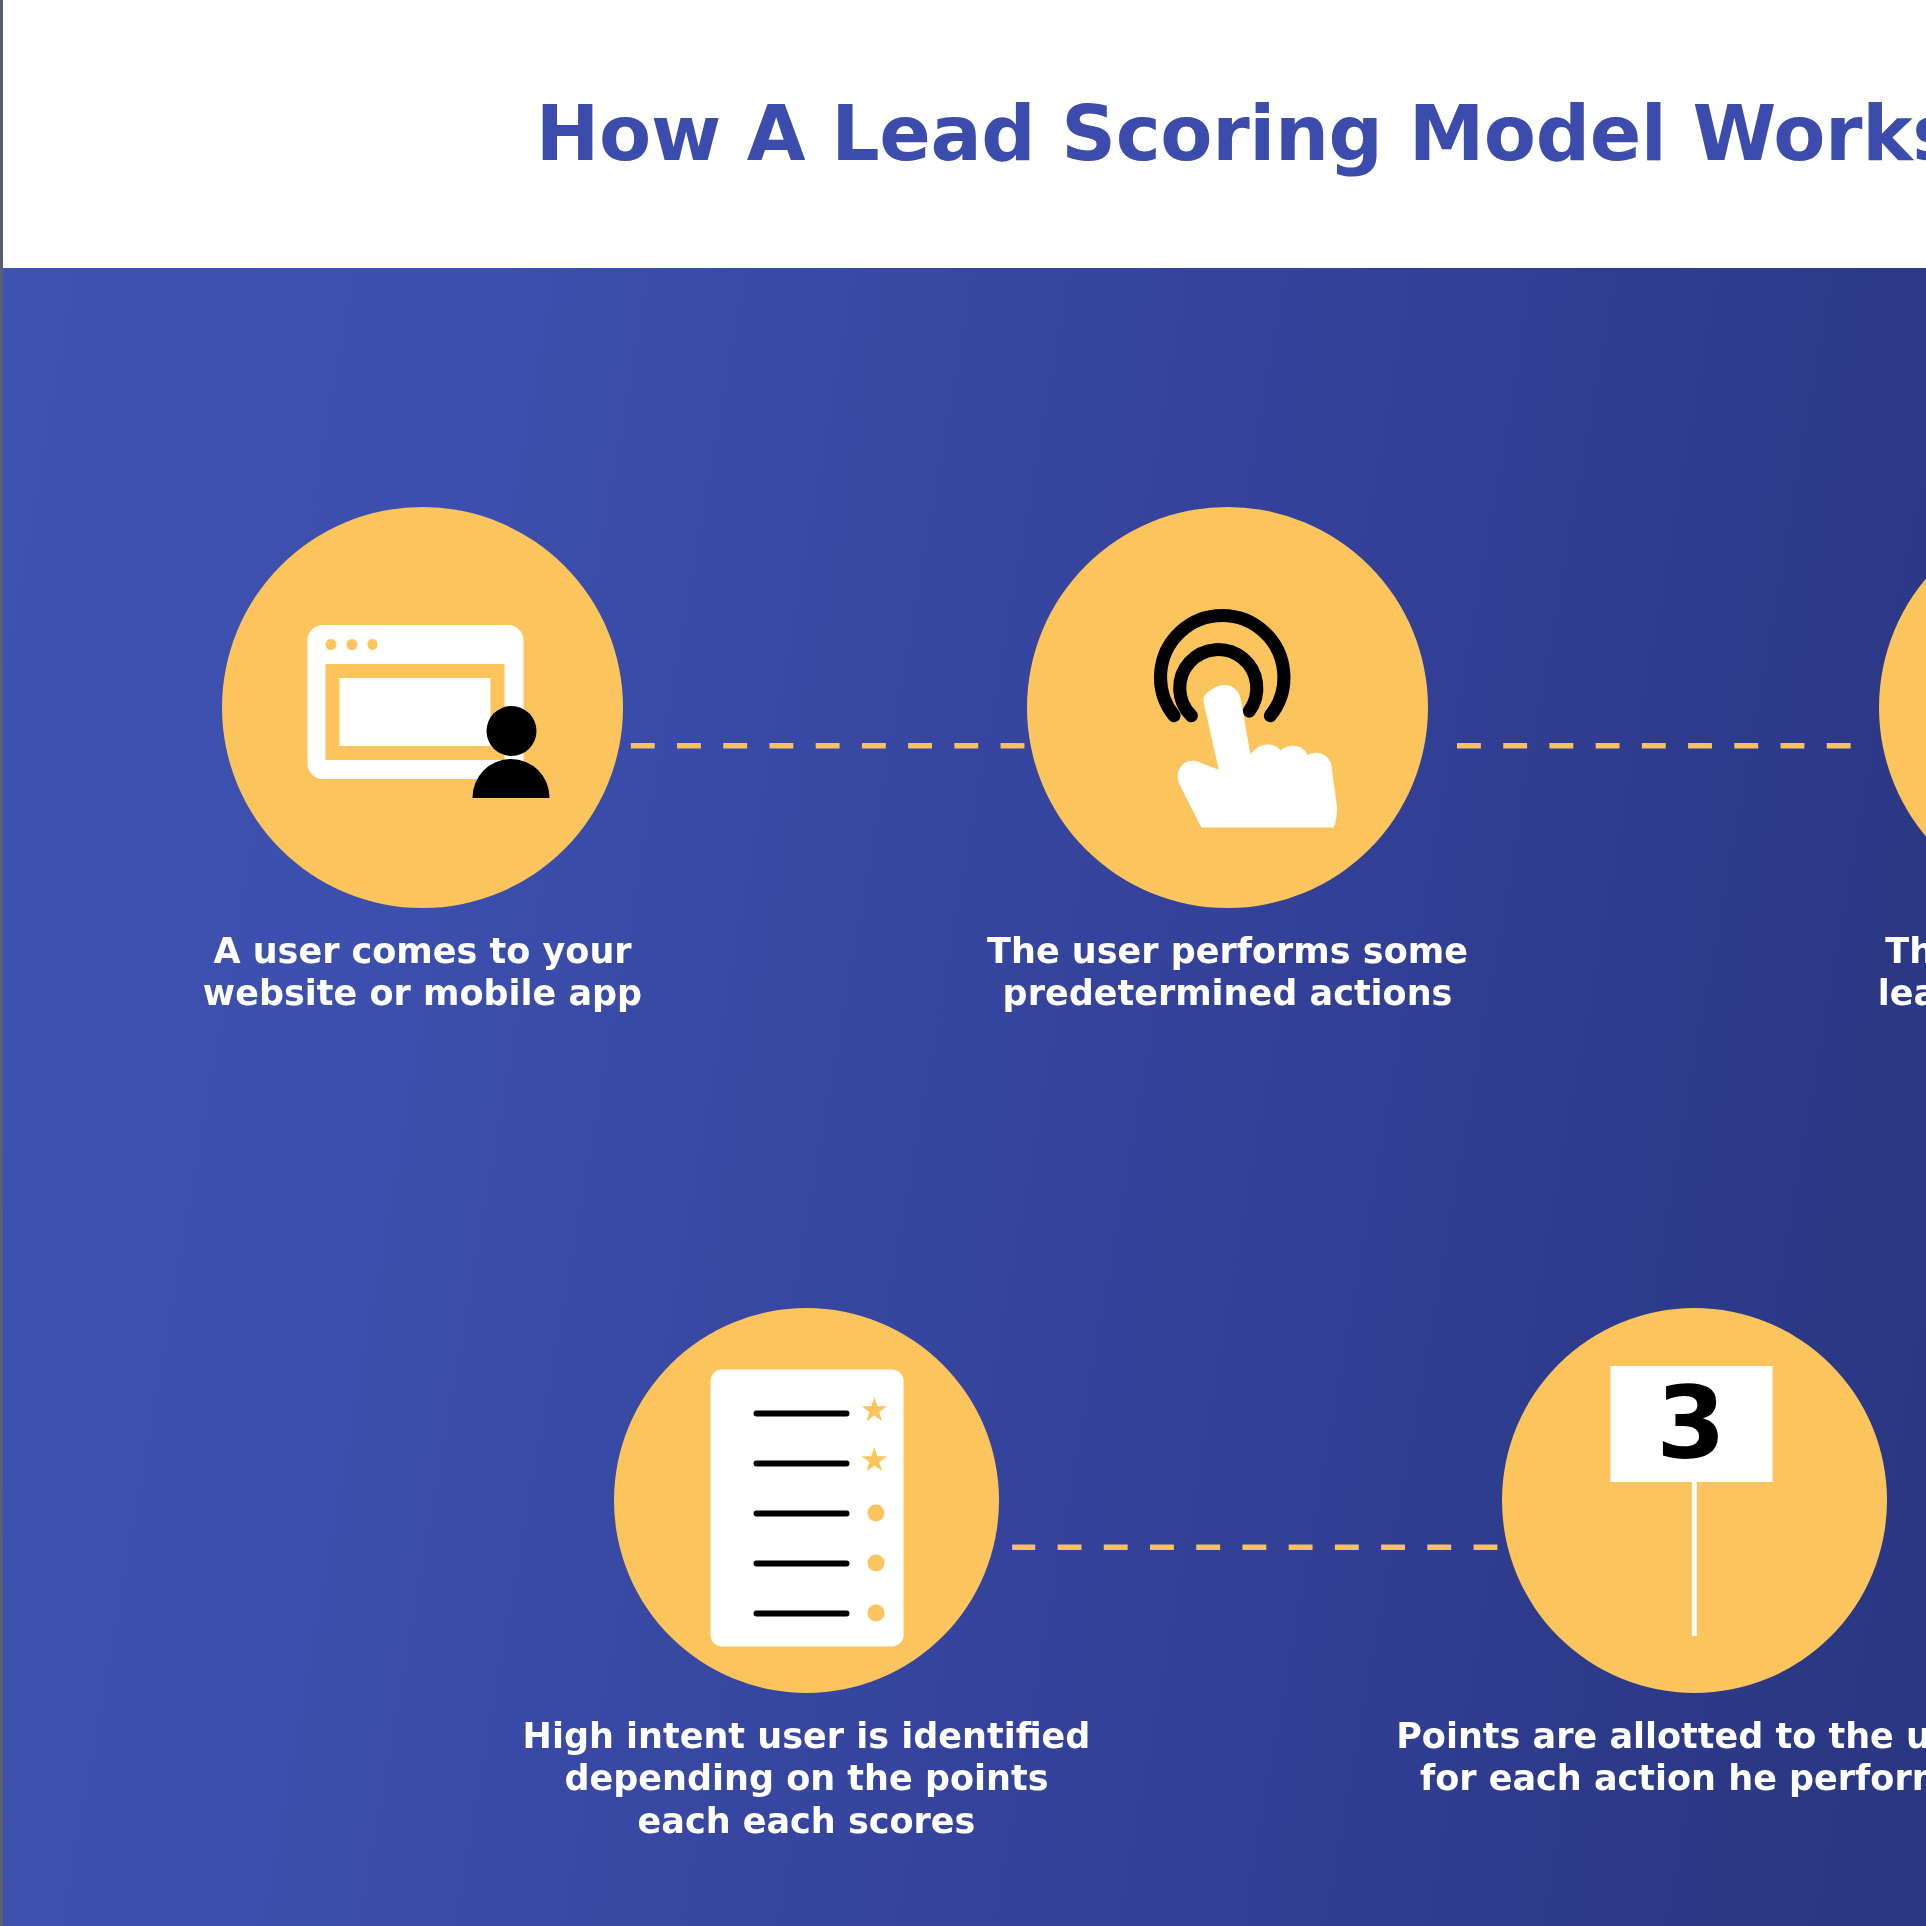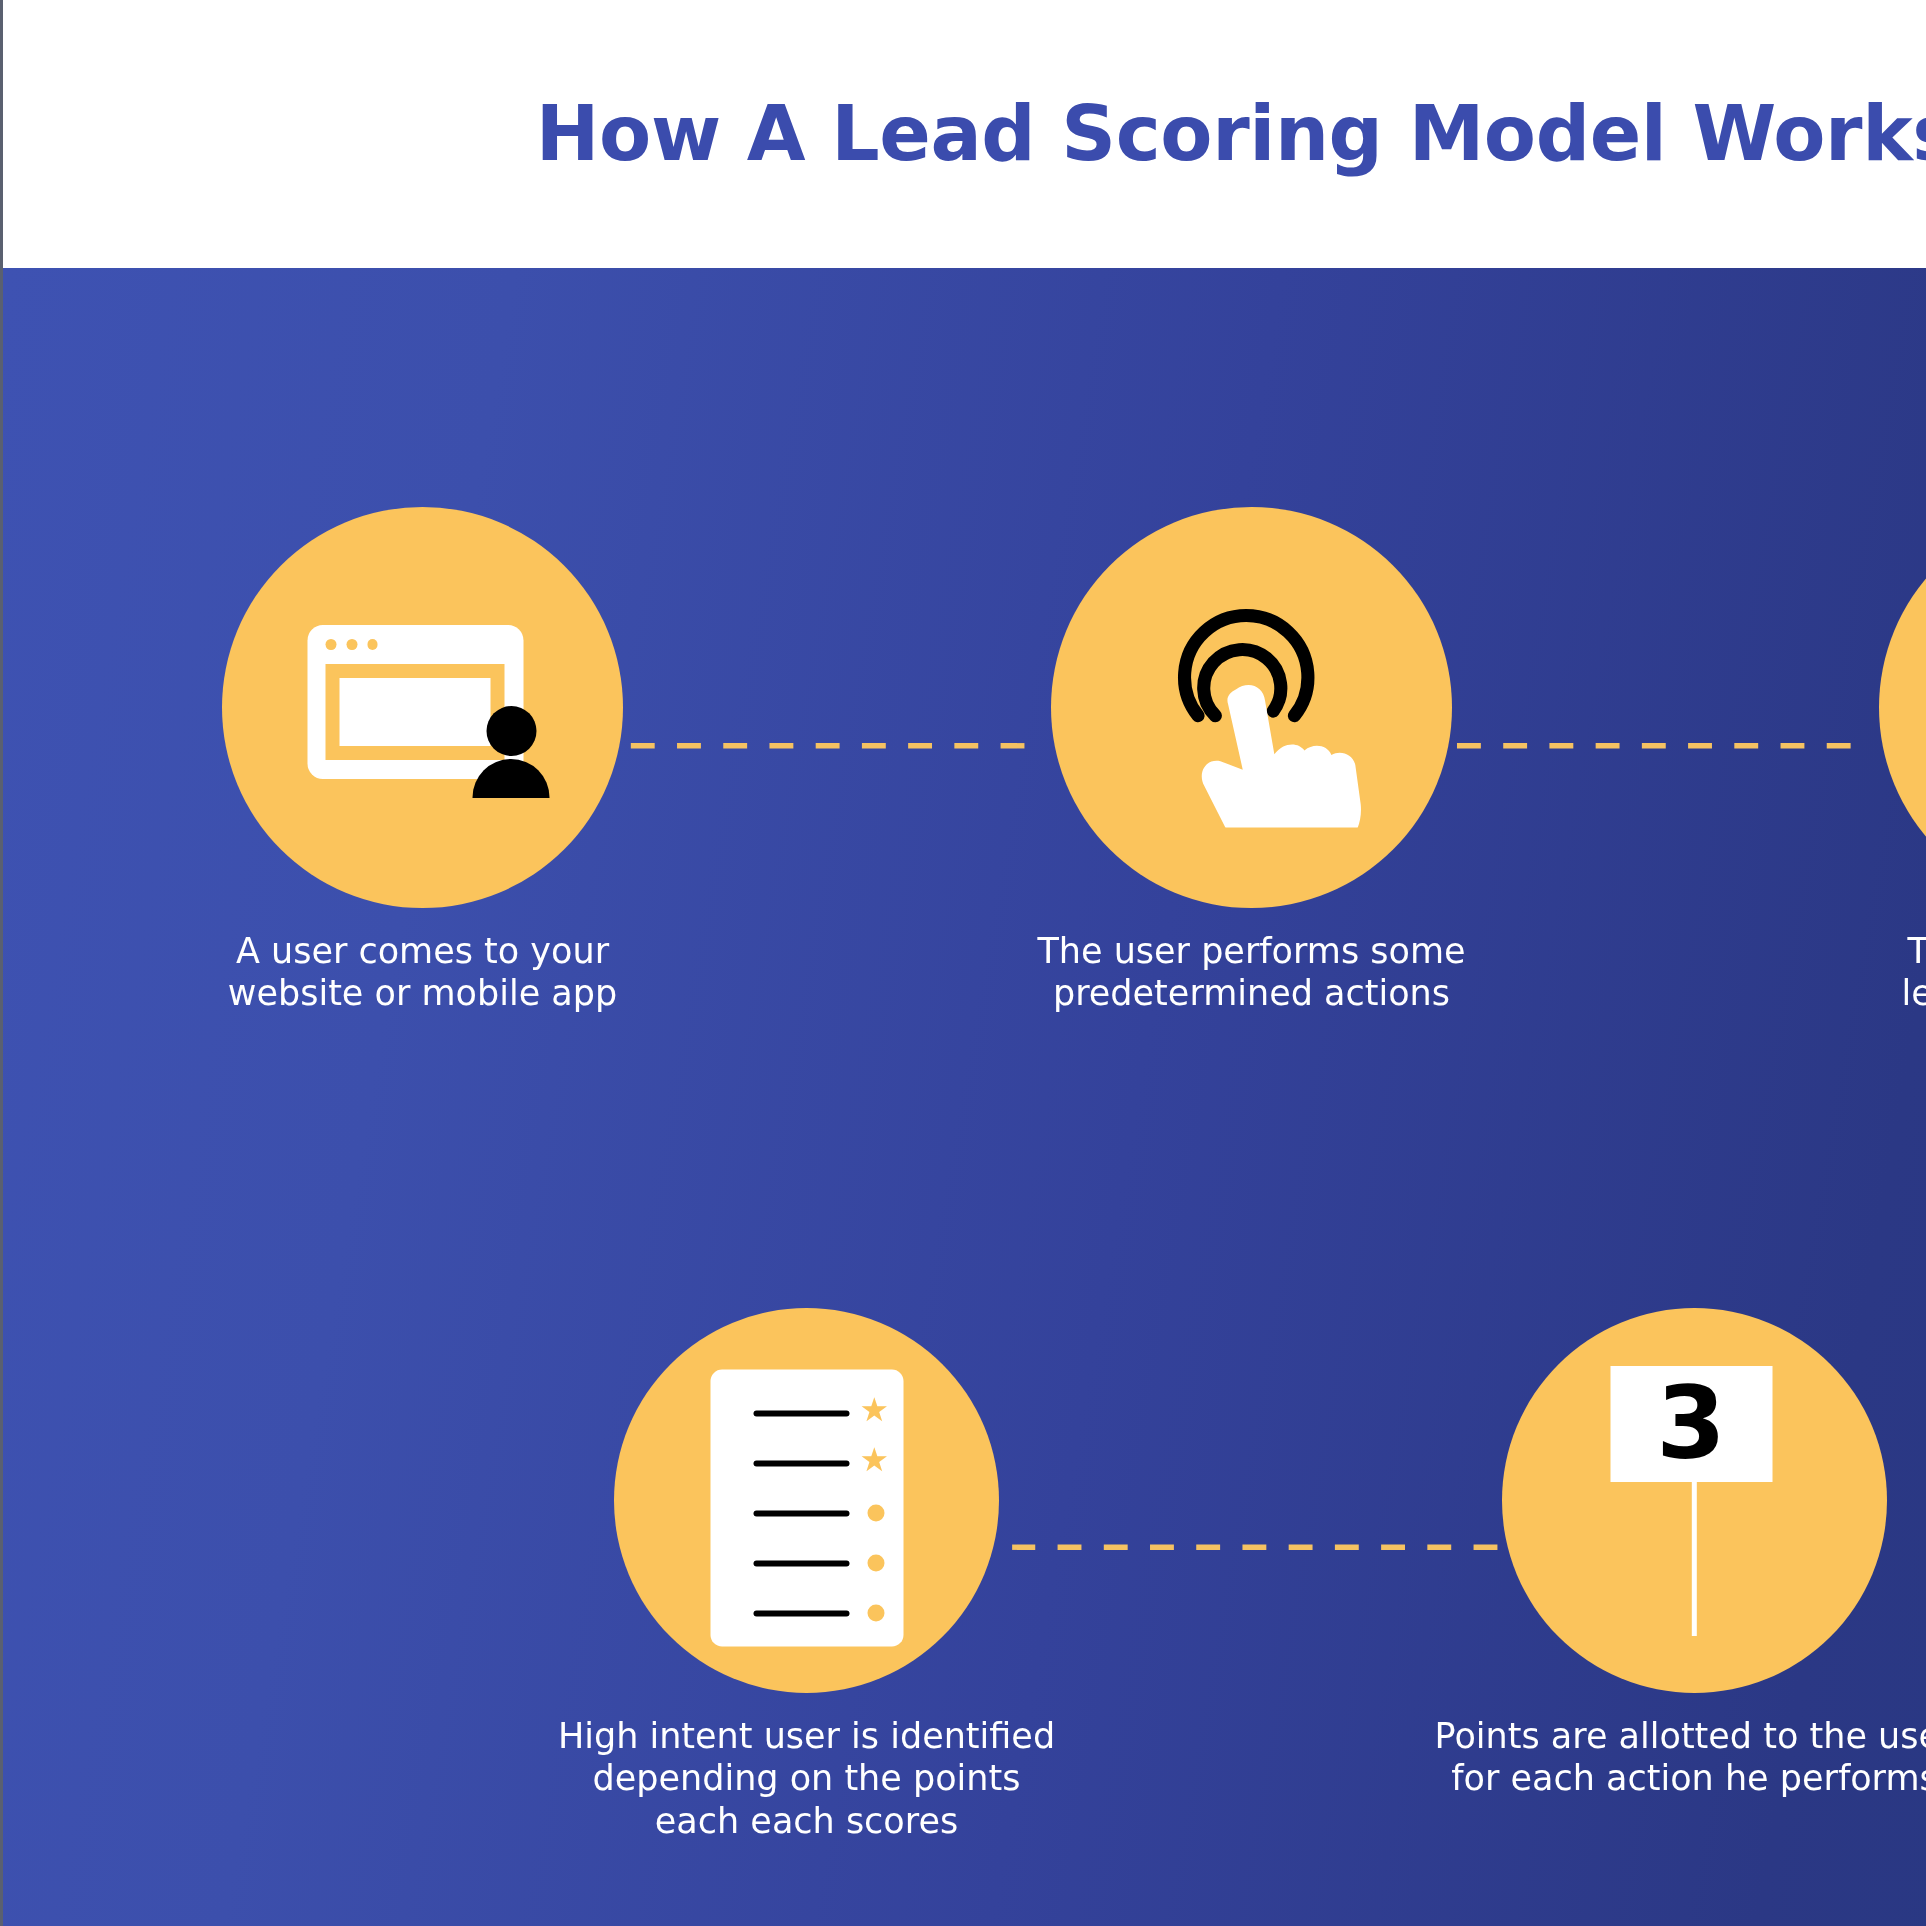--- a/index.html
+++ b/index.html
@@ -53,21 +53,21 @@
     margin:0 auto;
     overflow:visible;
   }
   .caption{
     color:#ffffff;
     font-size:35px;
     line-height:1.22;
     margin-top:21.6px;
     white-space:pre-line;
     font-family:"DejaVu Sans", sans-serif;
-    font-weight:400;
+    font-weight:700;
   }
   
   .ico-browser{position:absolute;left:50%;top:50%;transform:translate(-50%,-50%);width:231px;height:166px;}
   .br-frame{position:absolute;left:0;top:0;width:216px;height:154px;background:#ffffff;border-radius:15.4px;box-sizing:border-box;}
   .br-dots{position:absolute;left:18.5px;top:14.6px;display:flex;gap:10px;}
   .br-dots i{display:block;width:10.8px;height:10.8px;border-radius:50%;background:#fbc45c;}
   .br-screen{position:absolute;left:18.5px;top:39px;width:179px;height:96px;border:14px solid #fbc45c;box-sizing:border-box;background:#ffffff;}
   .person{position:absolute;}
   .person .head{border-radius:50%;background:#000;}
   .person .body{border-radius:3852px 3852px 0 0;background:#000;}
@@ -128,21 +128,21 @@
           <div class="person">
             <div class="head"></div>
               <div class="body"></div>
           </div>
         </div>
       </div>
       <div class="caption">A user comes to your
 website or mobile app</div>
     </div>
 
-    <div class="step" style="left:921px;top:239px;width:655px;">
+    <div class="step" style="left:897px;top:239px;width:655px;">
       <div class="circle" style="width:401px;height:401px;">
         <svg class="ico-tap" viewBox="0 0 620 620">
 
           <path d="M 170 330 A 160 160 0 1 1 420 330" fill="none" stroke="#000" stroke-width="34" stroke-linecap="round"></path>
           <path d="M 215 330 A 100 100 0 1 1 365 318" fill="none" stroke="#000" stroke-width="34" stroke-linecap="round"></path>
 
           <path d="M 268 262
                    C 300 238 340 252 344 292
                    L 368 430
                    C 392 398 430 398 446 420

